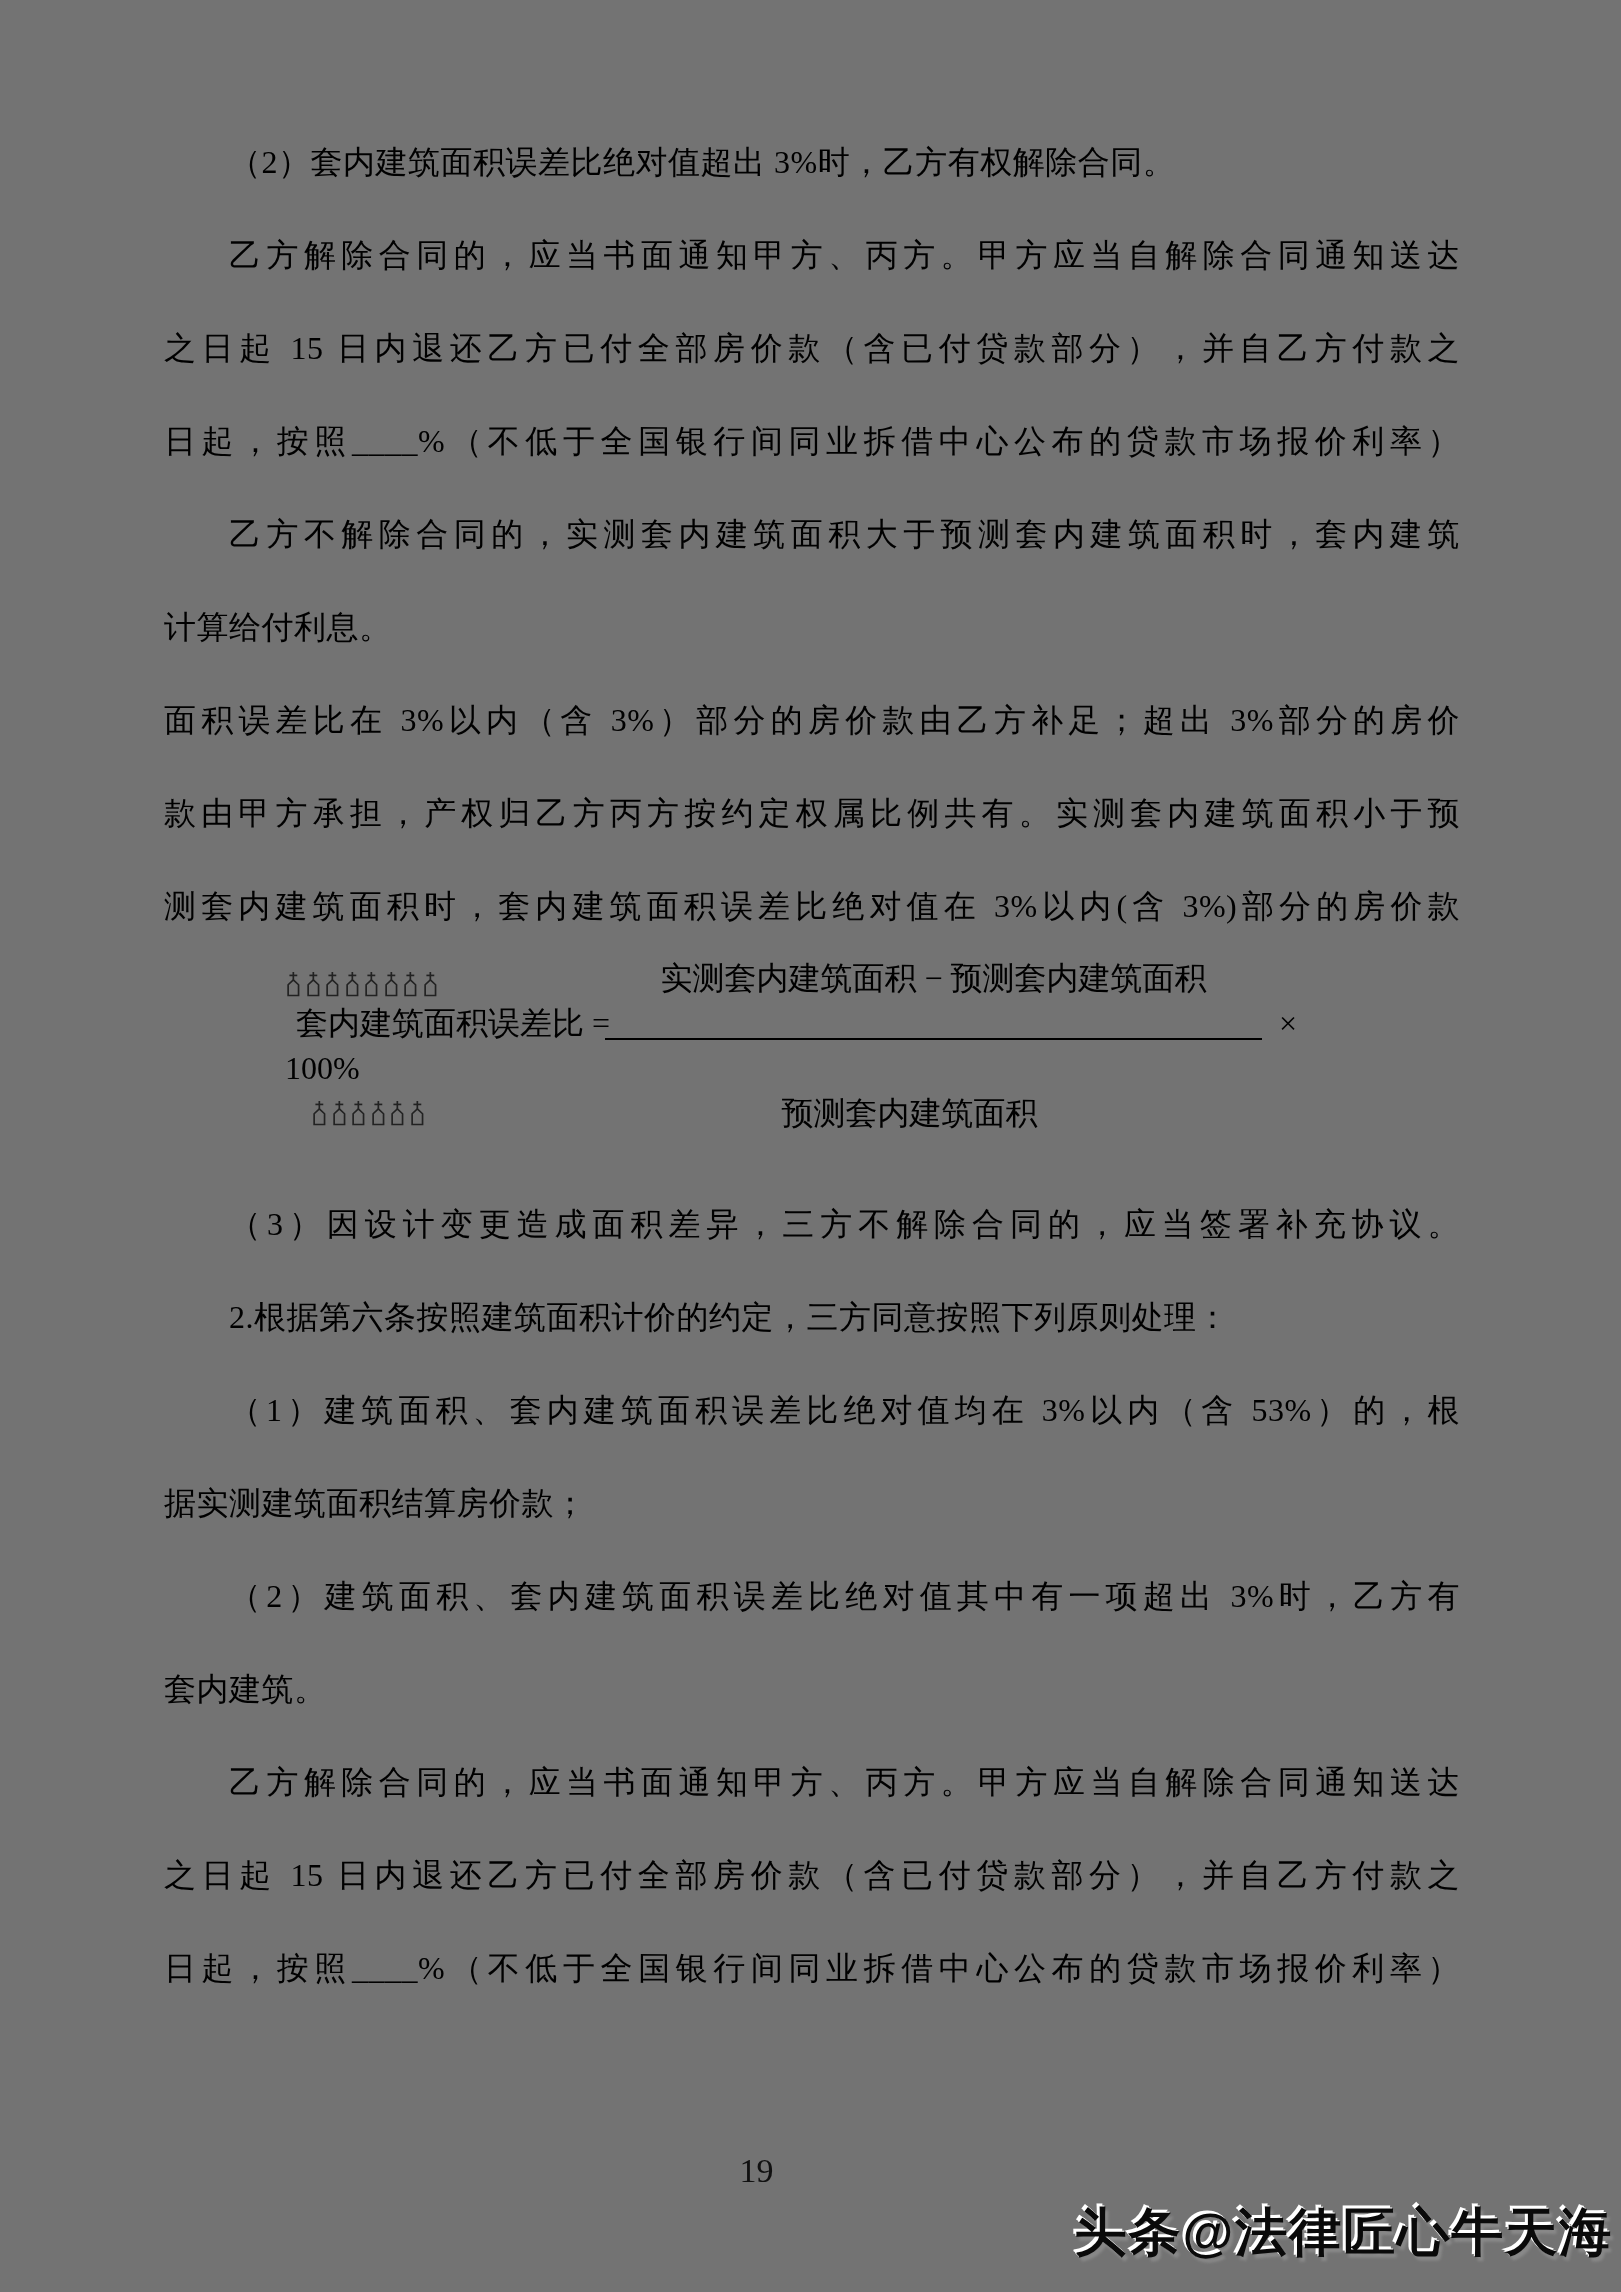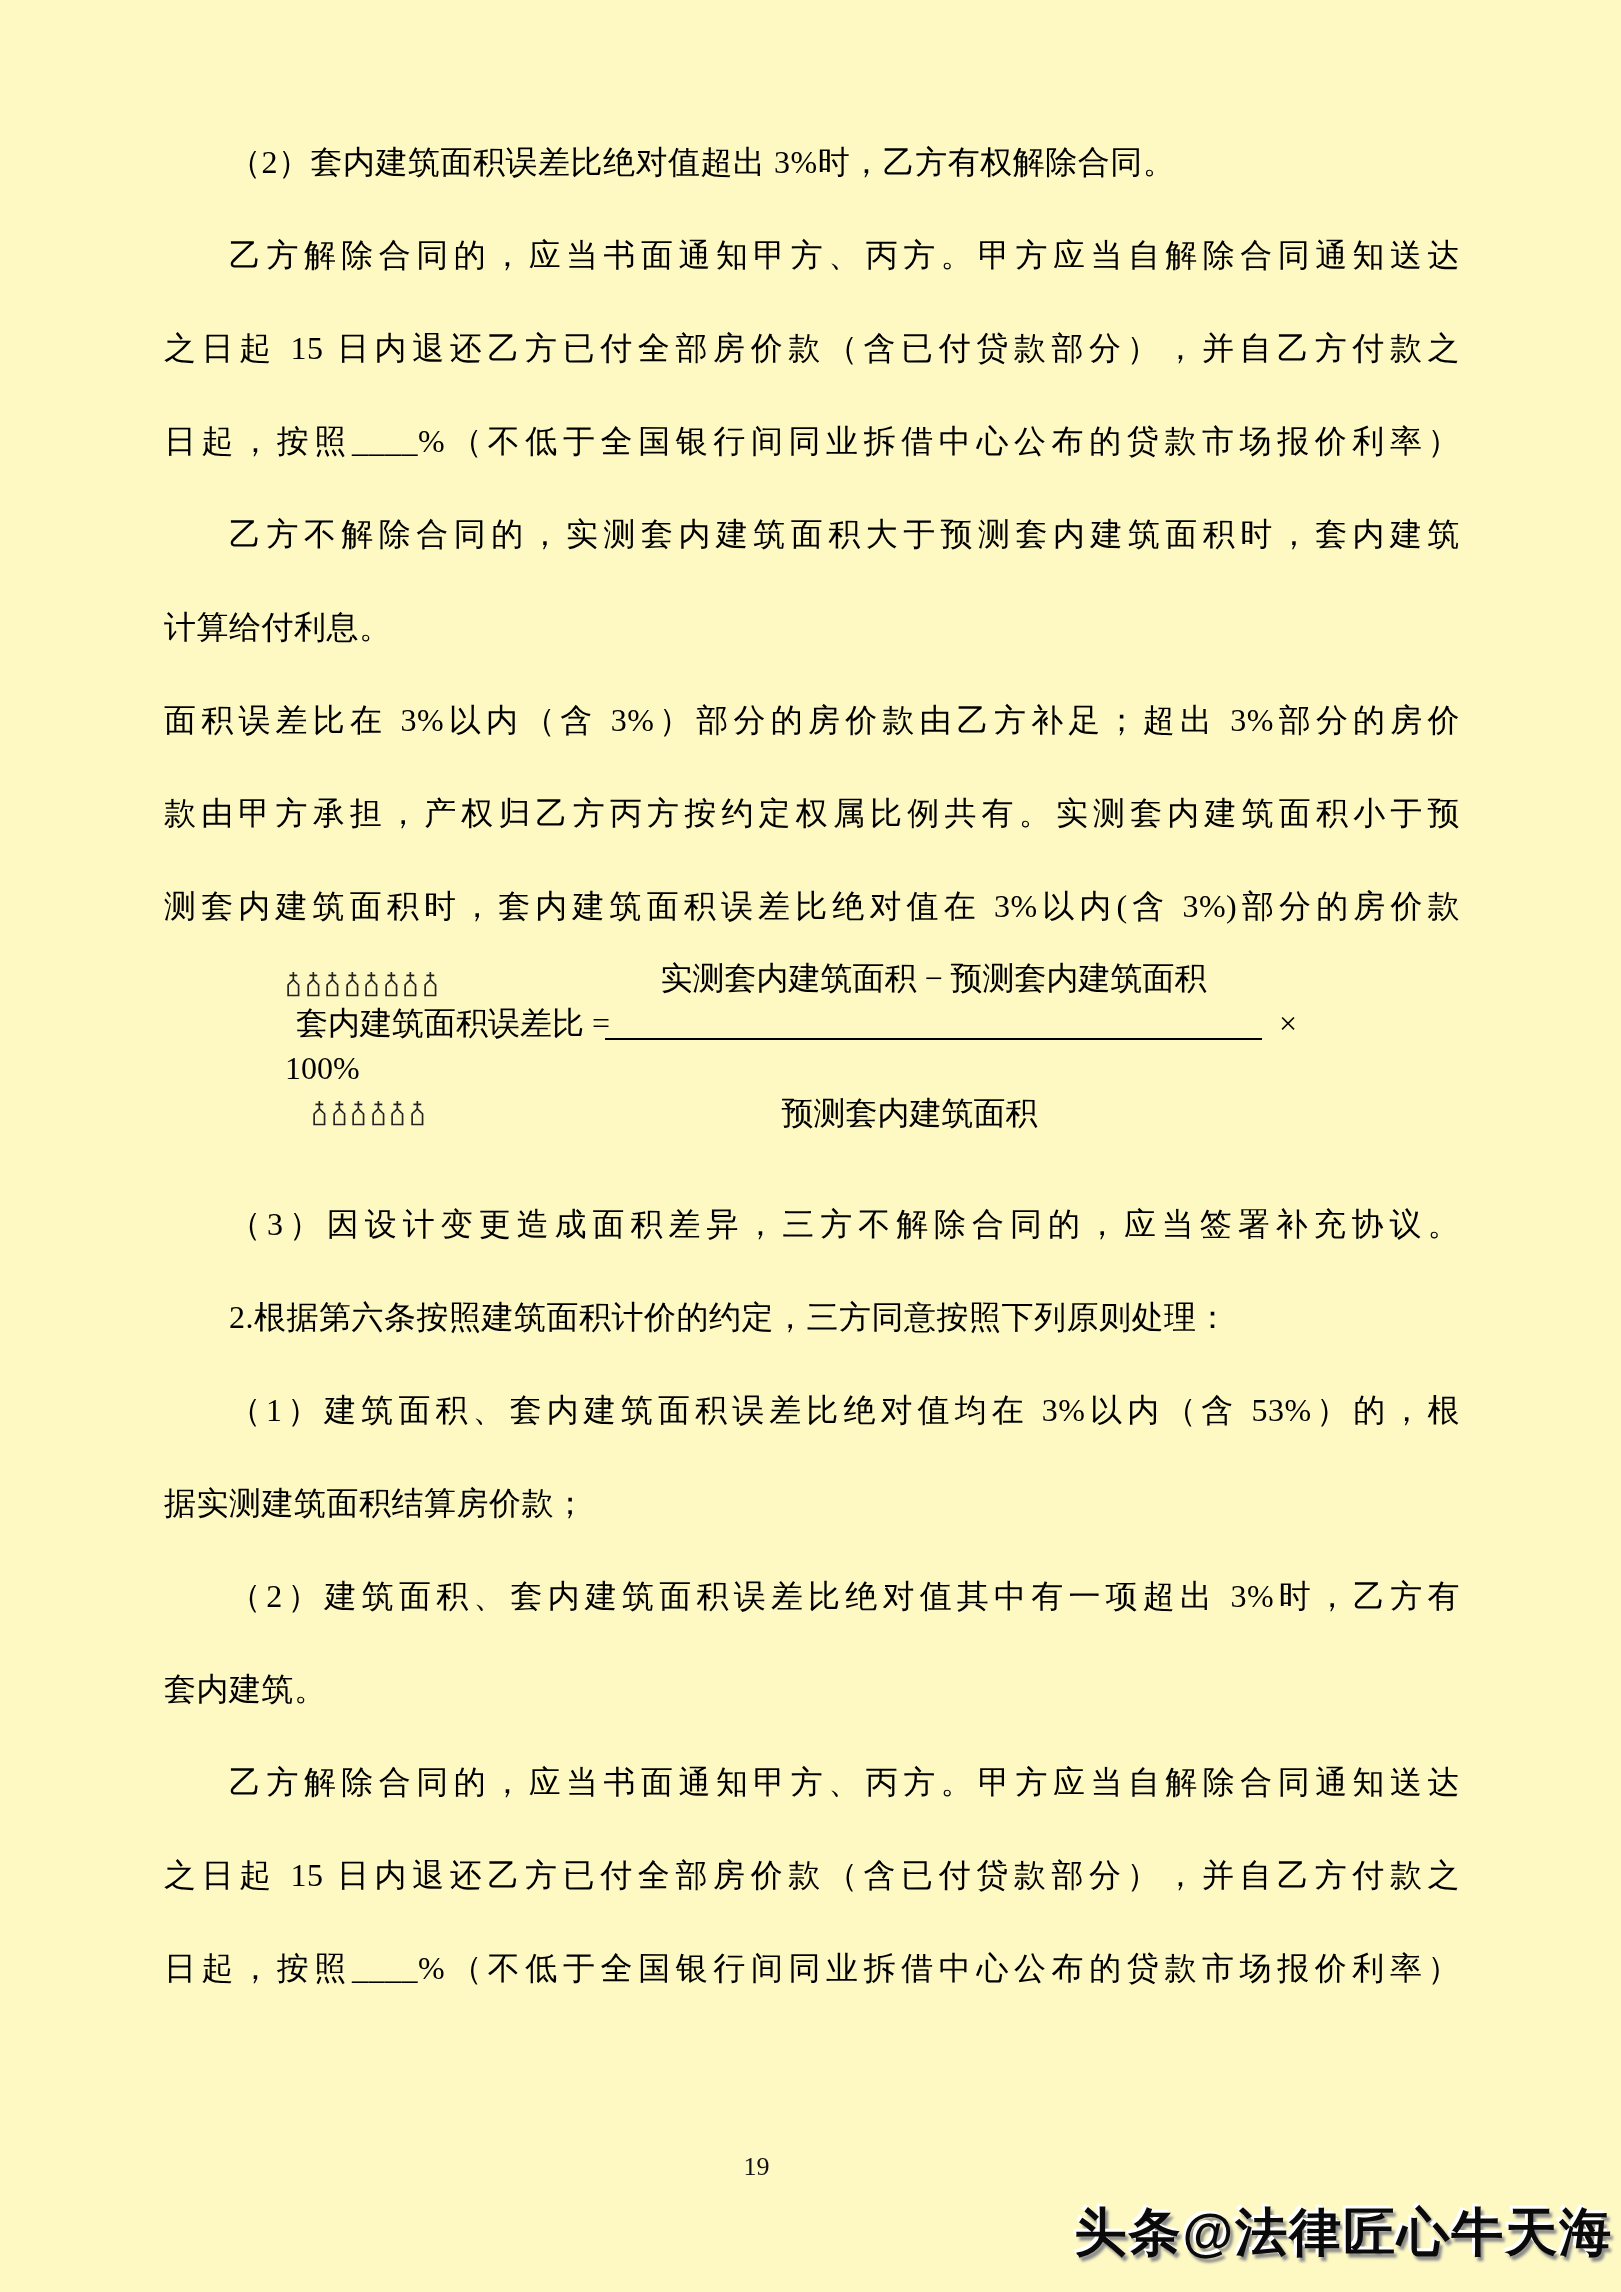--- a/index.html
+++ b/index.html
@@ -1,19 +1,19 @@
 <!DOCTYPE html>
 <html><head>
 <meta charset="utf-8">
 <style>
   html,body{margin:0;padding:0;background:#fff;}
   .page{
     position:relative;
     width:1621px;height:2293px;
-    background:#fef9c3;
+    background:#737373;
     font-family:"Liberation Serif","DejaVu Serif",serif;
     color:#000;
     overflow:hidden;
   }
   .column{
     position:absolute;
     left:164px;top:0;
     width:1296px;
   }
   .textblock-top{padding-top:116px;}
@@ -56,21 +56,21 @@
   .formula .wrapped-percent{position:absolute;left:121px;top:84px;line-height:39px;}
   .formula .denominator{
     position:absolute;left:417px;top:129px;width:657px;
     text-align:center;line-height:39px;
   }
   .textblock-bottom{margin-top:27.4px;}
   .page-number{
     position:absolute;
     left:727px;top:2152px;
     width:59px;text-align:center;
-    font-size:26px;color:#111;
+    font-size:34px;color:#111;
   }
   .watermark{
     position:absolute;
     right:7.8px;top:2198px;
     font-family:"Liberation Sans","DejaVu Sans",sans-serif;
     font-weight:bold;
     font-size:52px;
     letter-spacing:2px;
     color:#0a0a0a;
     text-shadow:-2.9px -2.9px 0 #ffffff,-1px -1px 0 #ffffff,2.9px 3.9px 2.9px #8a8a8a;

